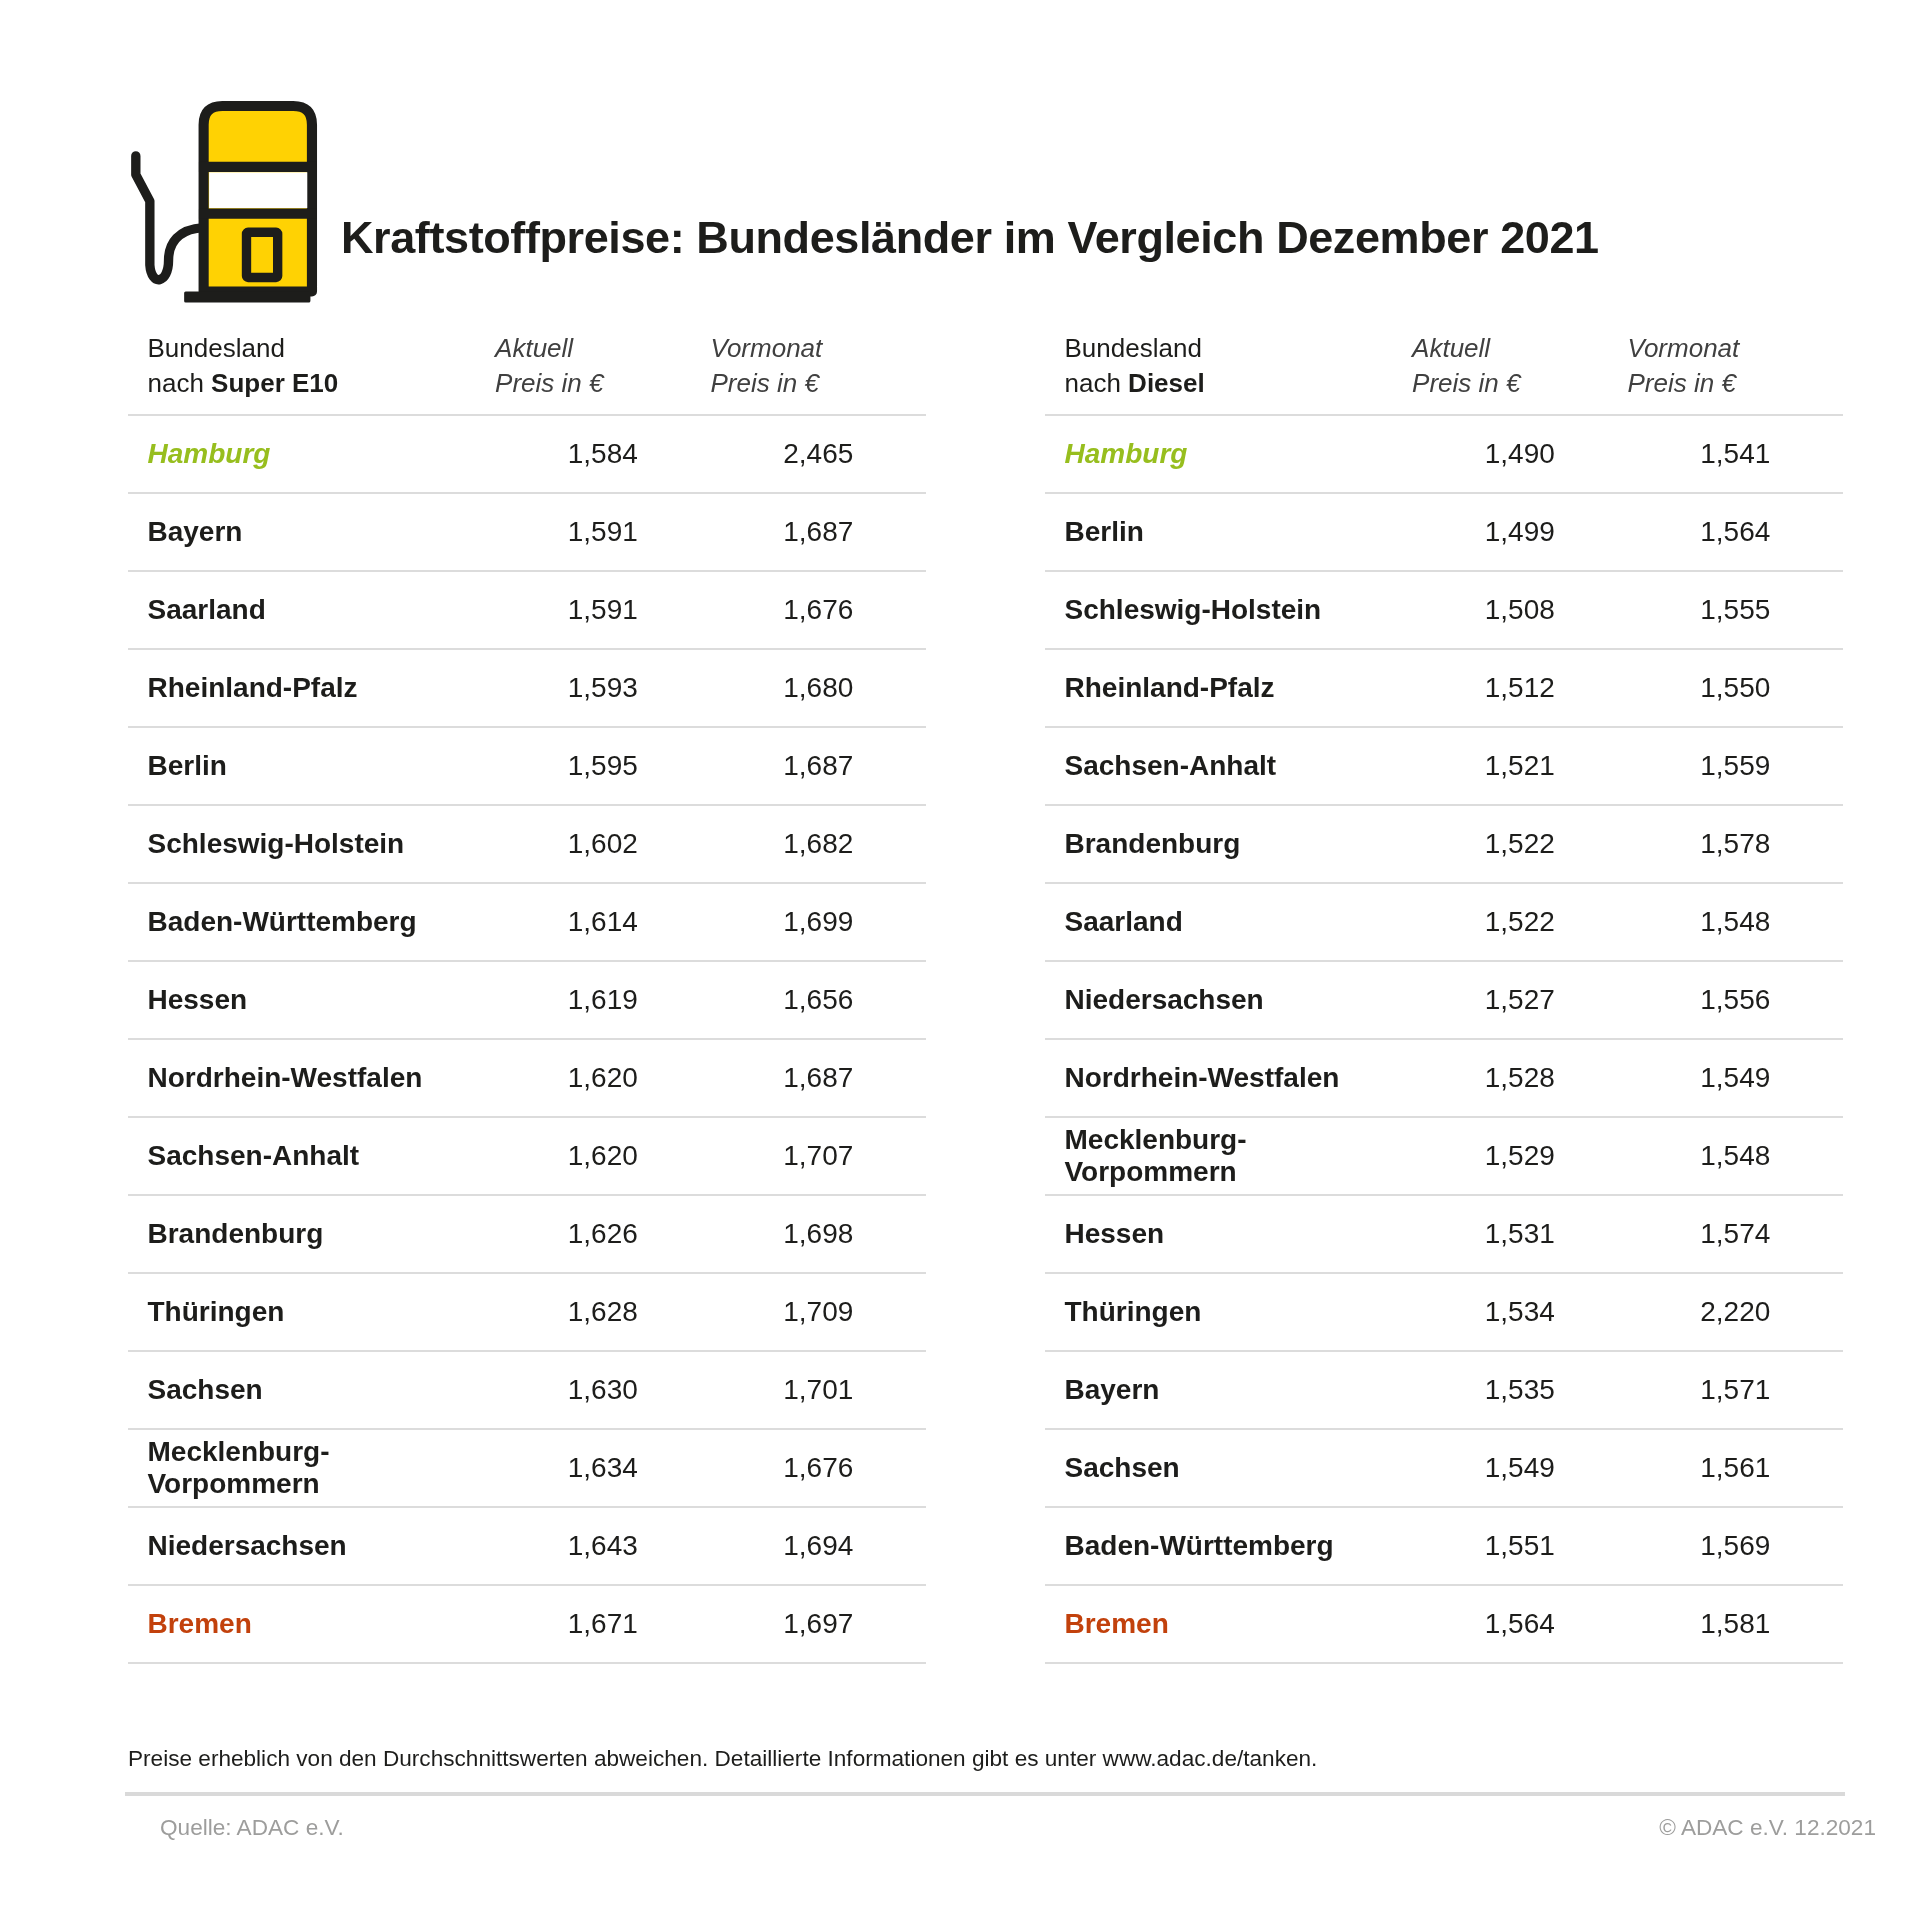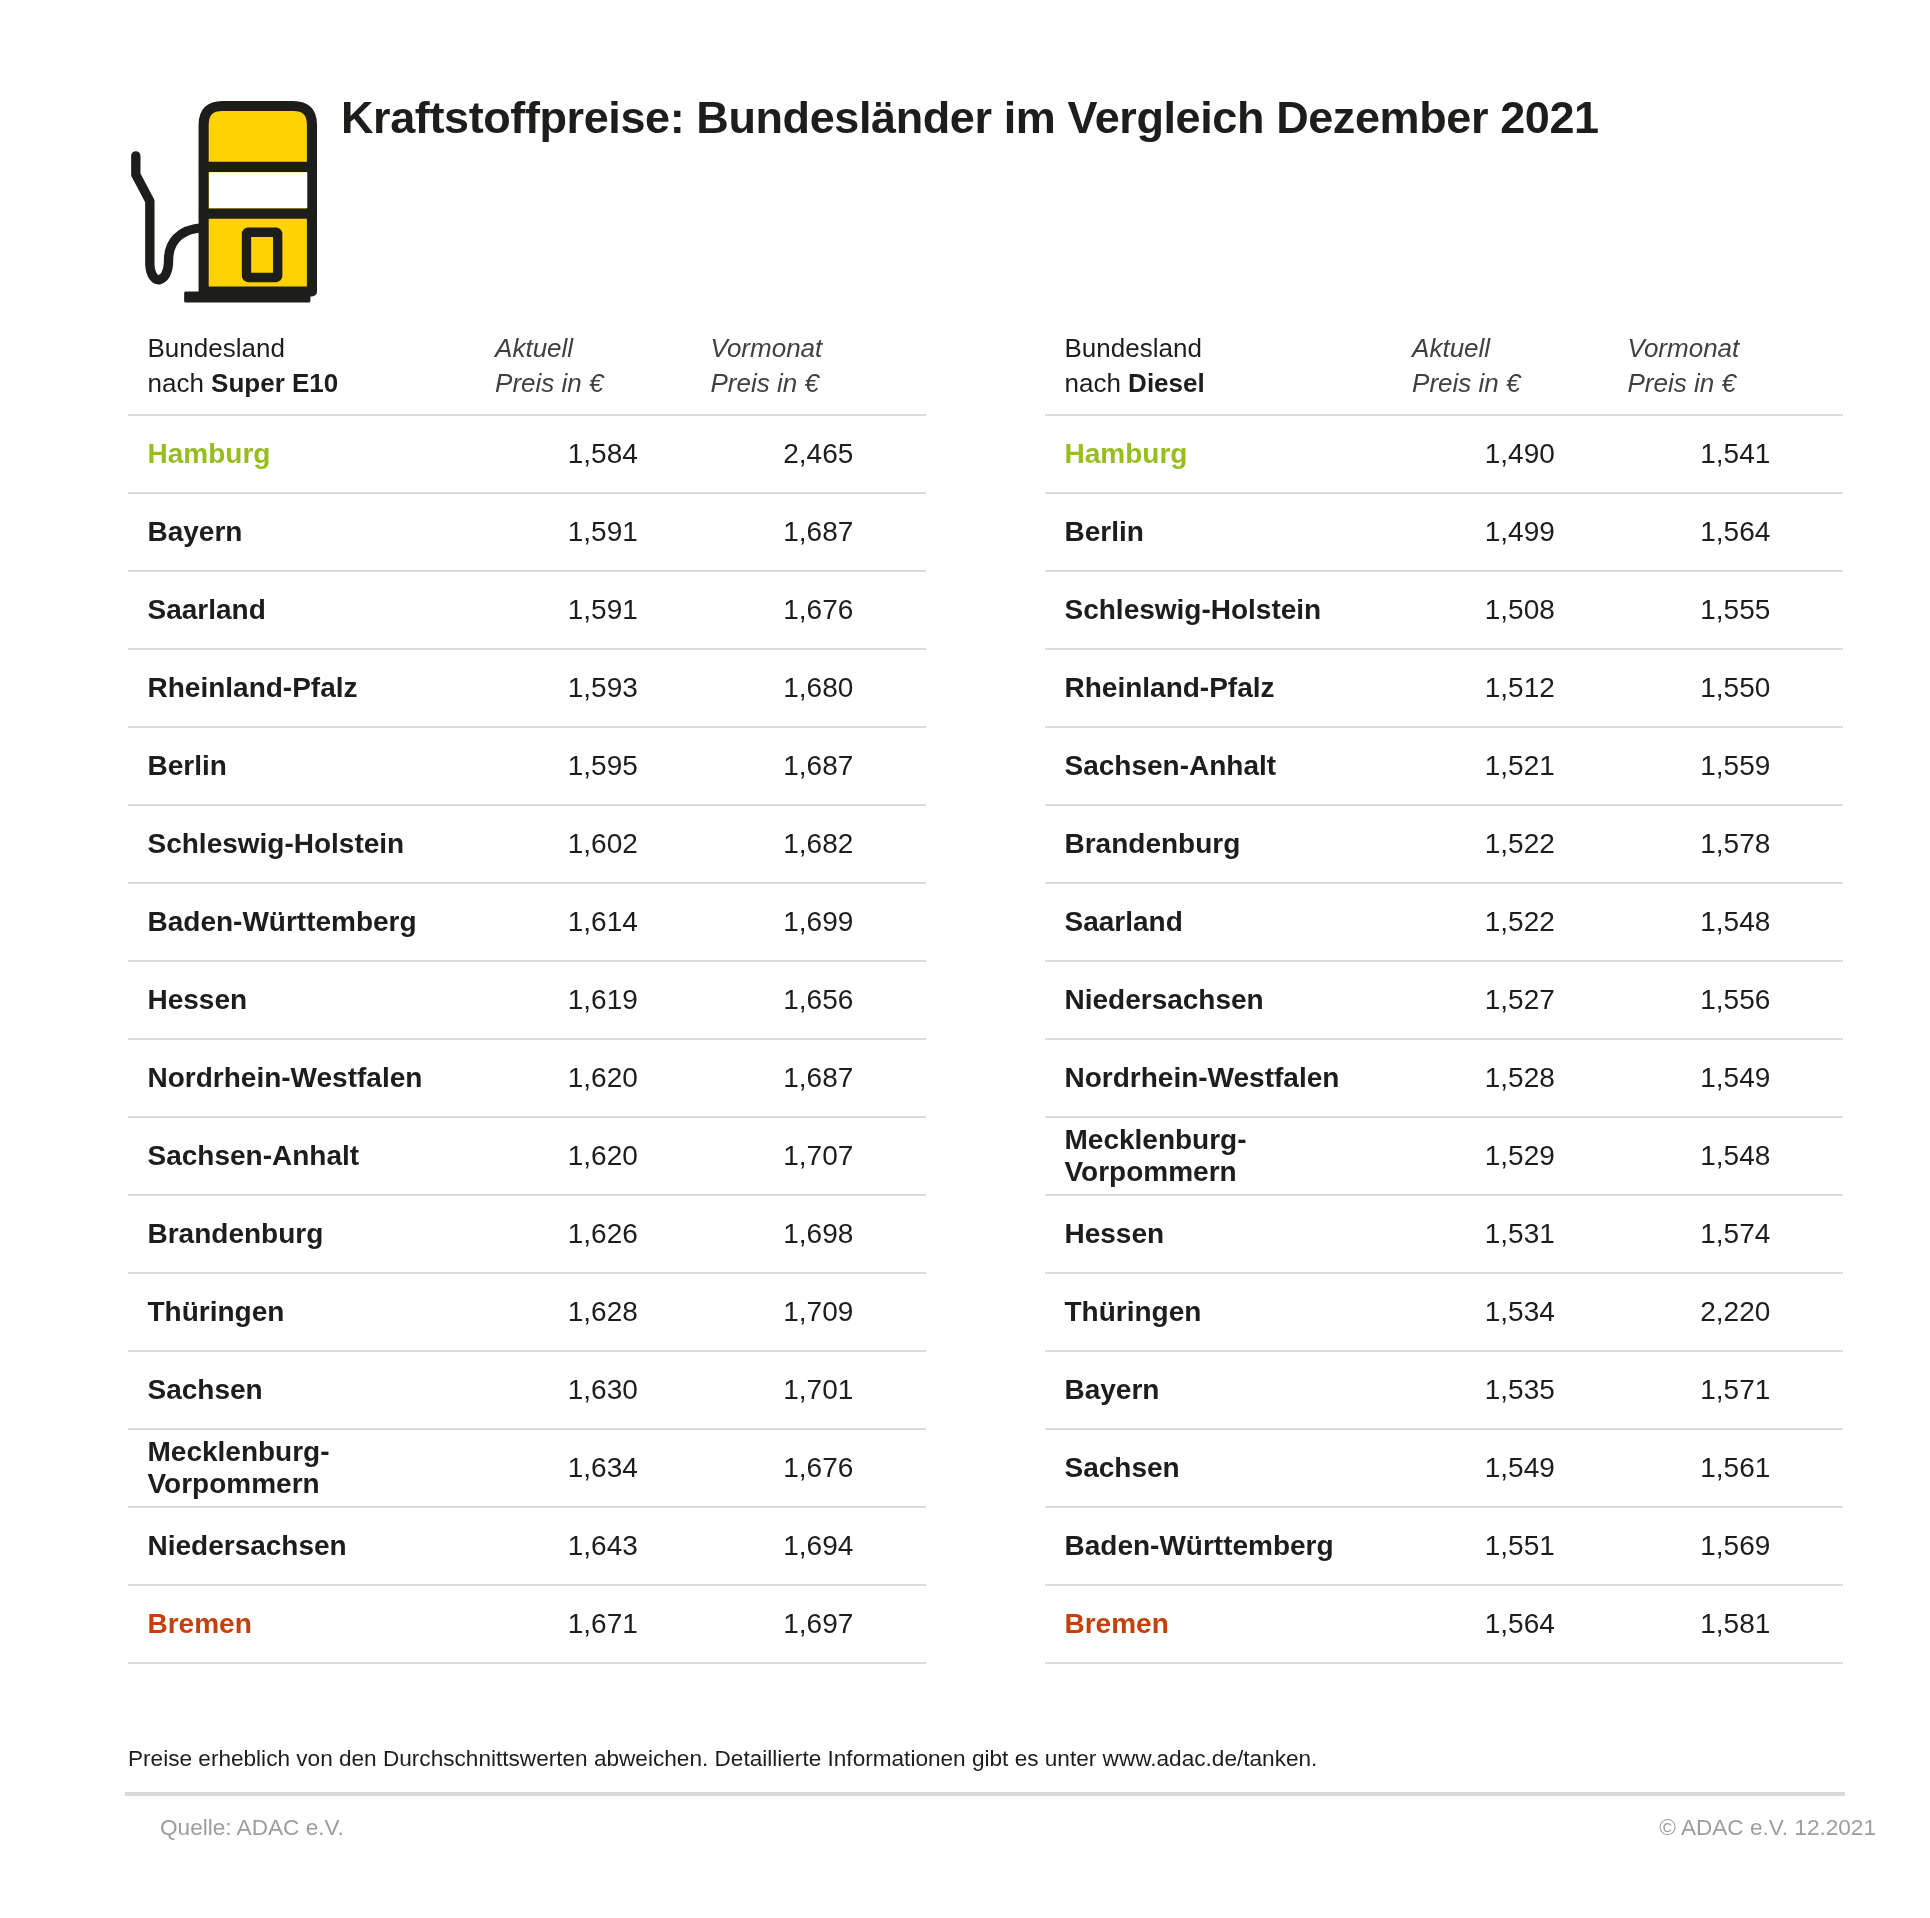--- a/index.html
+++ b/index.html
@@ -5,21 +5,21 @@
   * { box-sizing: border-box; margin: 0; padding: 0; }
   html,body { background:#ffffff; }
   body {
     width: 1930px; height: 1919px;
     position: relative;
     font-family: "Liberation Sans", sans-serif;
     color: #1d1d1b;
   }
   .masthead {
     position: absolute; left: 128px; top: 92px;
-    display: flex; align-items: flex-start;
+    display: flex; align-items: flex-end;
   }
   .pump-icon { width: 191px; height: 212px; flex: 0 0 auto; }
   h1.title {
     font-size: 45px; font-weight: 700; letter-spacing: -0.4px;
     margin: 0 0 40px 22px; white-space: nowrap;
   }
   .tables {
     position: absolute; left: 128px; top: 331px;
     display: flex; gap: 119px;
   }
@@ -28,21 +28,21 @@
   .thead .name-col { flex: 0 0 46%; padding-left: 19.5px; color: #1d1d1b; }
   .thead .name-col b { font-weight: 700; }
   .thead .num-col { flex: 0 0 27%; text-align: left; color: #404040; font-style: italic; }
   .tbody { border-top: 2.3px solid #dcdcdc; }
   .trow {
     display: flex; align-items: center; height: 78px;
     border-bottom: 2.3px solid #dcdcdc; font-size: 28px;
   }
   .trow .state { flex: 0 0 46%; font-weight: 700; padding-left: 19.5px; }
   .trow .num { flex: 0 0 27%; text-align: center; color: #1d1d1b; }
-  .trow.green .state { color: #97be1e; }
+  .trow.green .state { color: #97be1e; font-style: italic; }
   .trow.red .state { color: #c2410c; }
   .footnote {
     position: absolute; left: 128px; top: 1685px; width: 1720px;
     font-size: 22.6px; line-height: 49px; color: #1d1d1b;
   }
   .bottom-rule {
     position: absolute; left: 125px; top: 1792px;
     width: 1720px; height: 3.9px; background: #d9d9d9;
   }
   .pagefoot {

